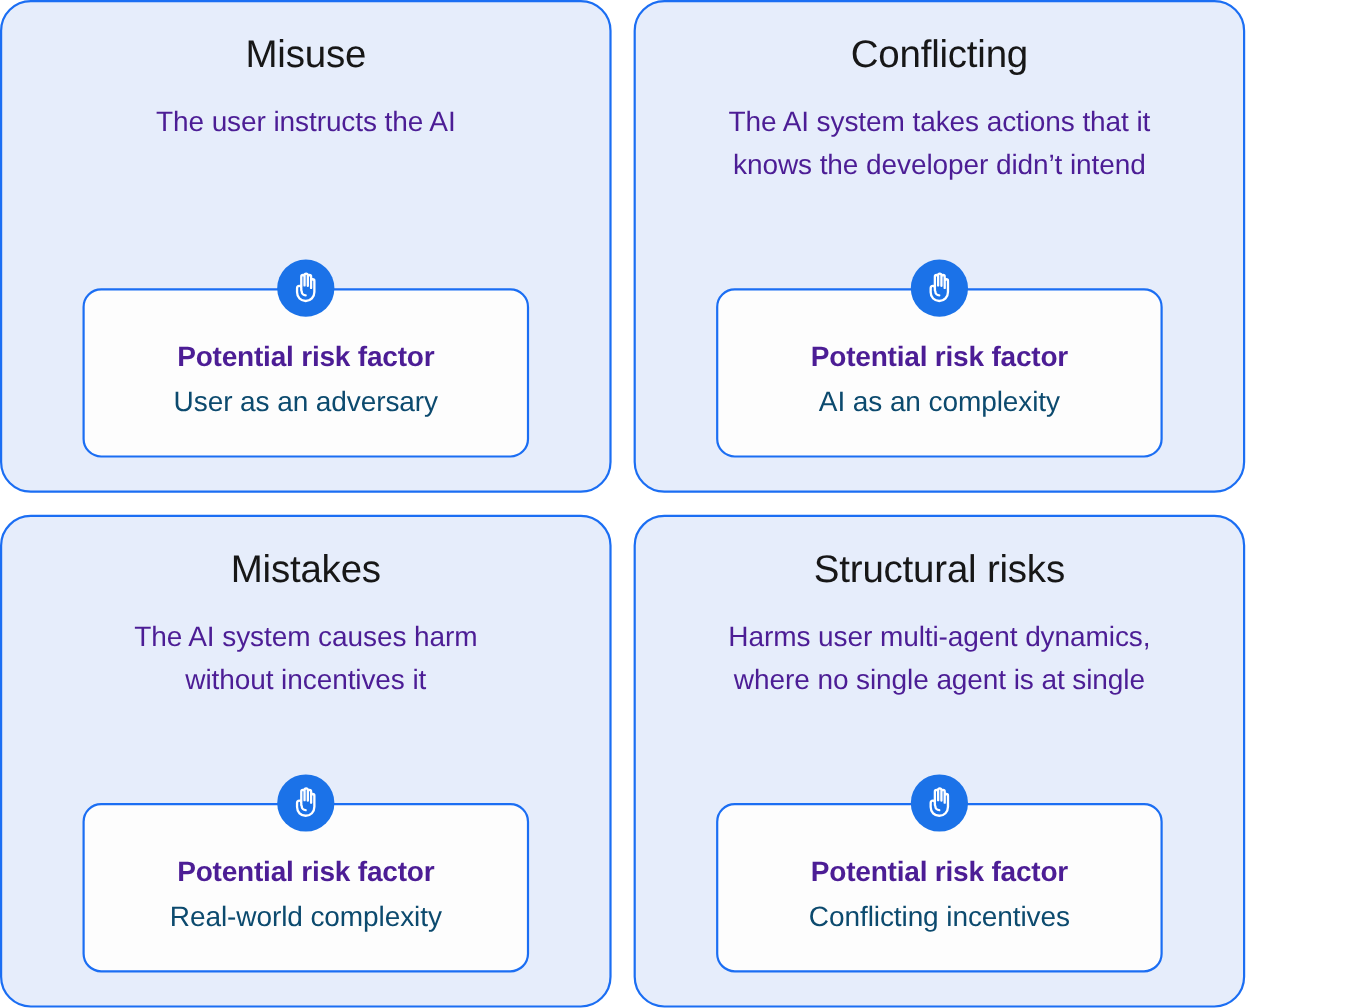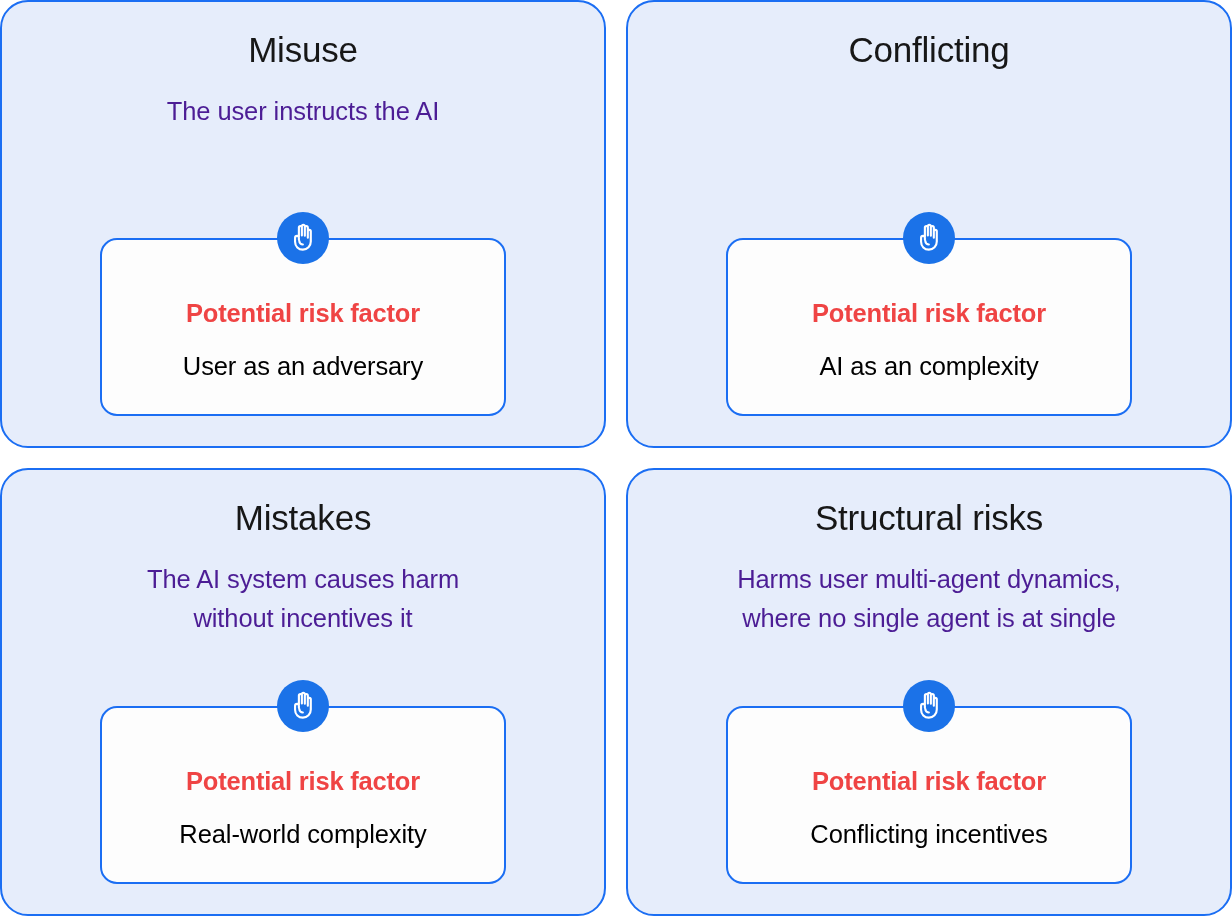--- a/index.html
+++ b/index.html
@@ -10,21 +10,21 @@
   }
   body {
     width: 1232px;
     height: 916px;
     font-family: "Liberation Sans", "DejaVu Sans", sans-serif;
     -webkit-font-smoothing: antialiased;
     overflow: hidden;
   }
 
   .grid {
-    width: 1232px;
+    width: 1132px;
     height: 916px;
     display: grid;
     grid-template-columns: 1fr 1fr;
     grid-template-rows: 1fr 1fr;
     column-gap: 20px;
     row-gap: 20px;
     box-sizing: border-box;
   }
 
   .panel {
@@ -102,32 +102,32 @@
     flex-direction: column;
     align-items: center;
     position: relative;
     z-index: 1;
   }
 
   .risk-label {
     font-size: 25.5px;
     line-height: 34px;
     font-weight: 700;
-    color: #ef4444;
+    color: #4c1d95;
     letter-spacing: -0.2px;
     text-align: center;
-    margin: 16px;
+    margin: 4px;
     white-space: nowrap;
   }
 
   .risk-value {
     font-size: 25.5px;
     line-height: 36px;
     font-weight: 400;
-    color: #000000;
+    color: #0c4a6e;
     letter-spacing: -0.1px;
     text-align: center;
     margin: 2px 0 0 0;
     white-space: nowrap;
   }
 </style>
 </head>
 <body>
 
 <div class="grid">
@@ -146,20 +146,24 @@
       </span>
       <div class="risk-card">
         <div class="risk-label">Potential risk factor</div>
         <div class="risk-value">User as an adversary</div>
       </div>
     </div>
   </section>
 
   <section class="panel">
     <h2 class="panel-title">Conflicting</h2>
+    <p class="panel-desc">
+      <span>The AI system takes actions that it</span><br>
+      <span>knows the developer didn’t intend</span>
+    </p>
     <div class="risk-wrap">
       <span class="risk-icon">
         <svg viewBox="0 0 24 24" aria-hidden="true">
           <path fill="none" stroke="#ffffff" stroke-width="1.5" stroke-linecap="round" stroke-linejoin="round" d="M9.1 11.2V4.6a1.05 1.05 0 0 1 2.1 0v5.6M11.2 10.2V3.7a1.05 1.05 0 0 1 2.1 0v6.5M13.3 10.4V4.6a1.05 1.05 0 0 1 2.1 0v7.2M15.4 11.8V7.3a1.05 1.05 0 0 1 2.1 0v7.1c0 3.3-2.4 5.8-5.6 5.8-3.1 0-5.5-2.3-5.5-5.6v-2.6c0-.9.6-1.5 1.4-1.5.8 0 1.3.6 1.3 1.5v1.3"></path>
           <path fill="none" stroke="#ffffff" stroke-width="1.5" stroke-linecap="round" stroke-linejoin="round" d="M11.9 16.6c-1.4 0-2.5-1.1-2.5-2.5"></path>
         </svg>
       </span>
       <div class="risk-card">
         <div class="risk-label">Potential risk factor</div>
         <div class="risk-value">AI as an complexity</div>

